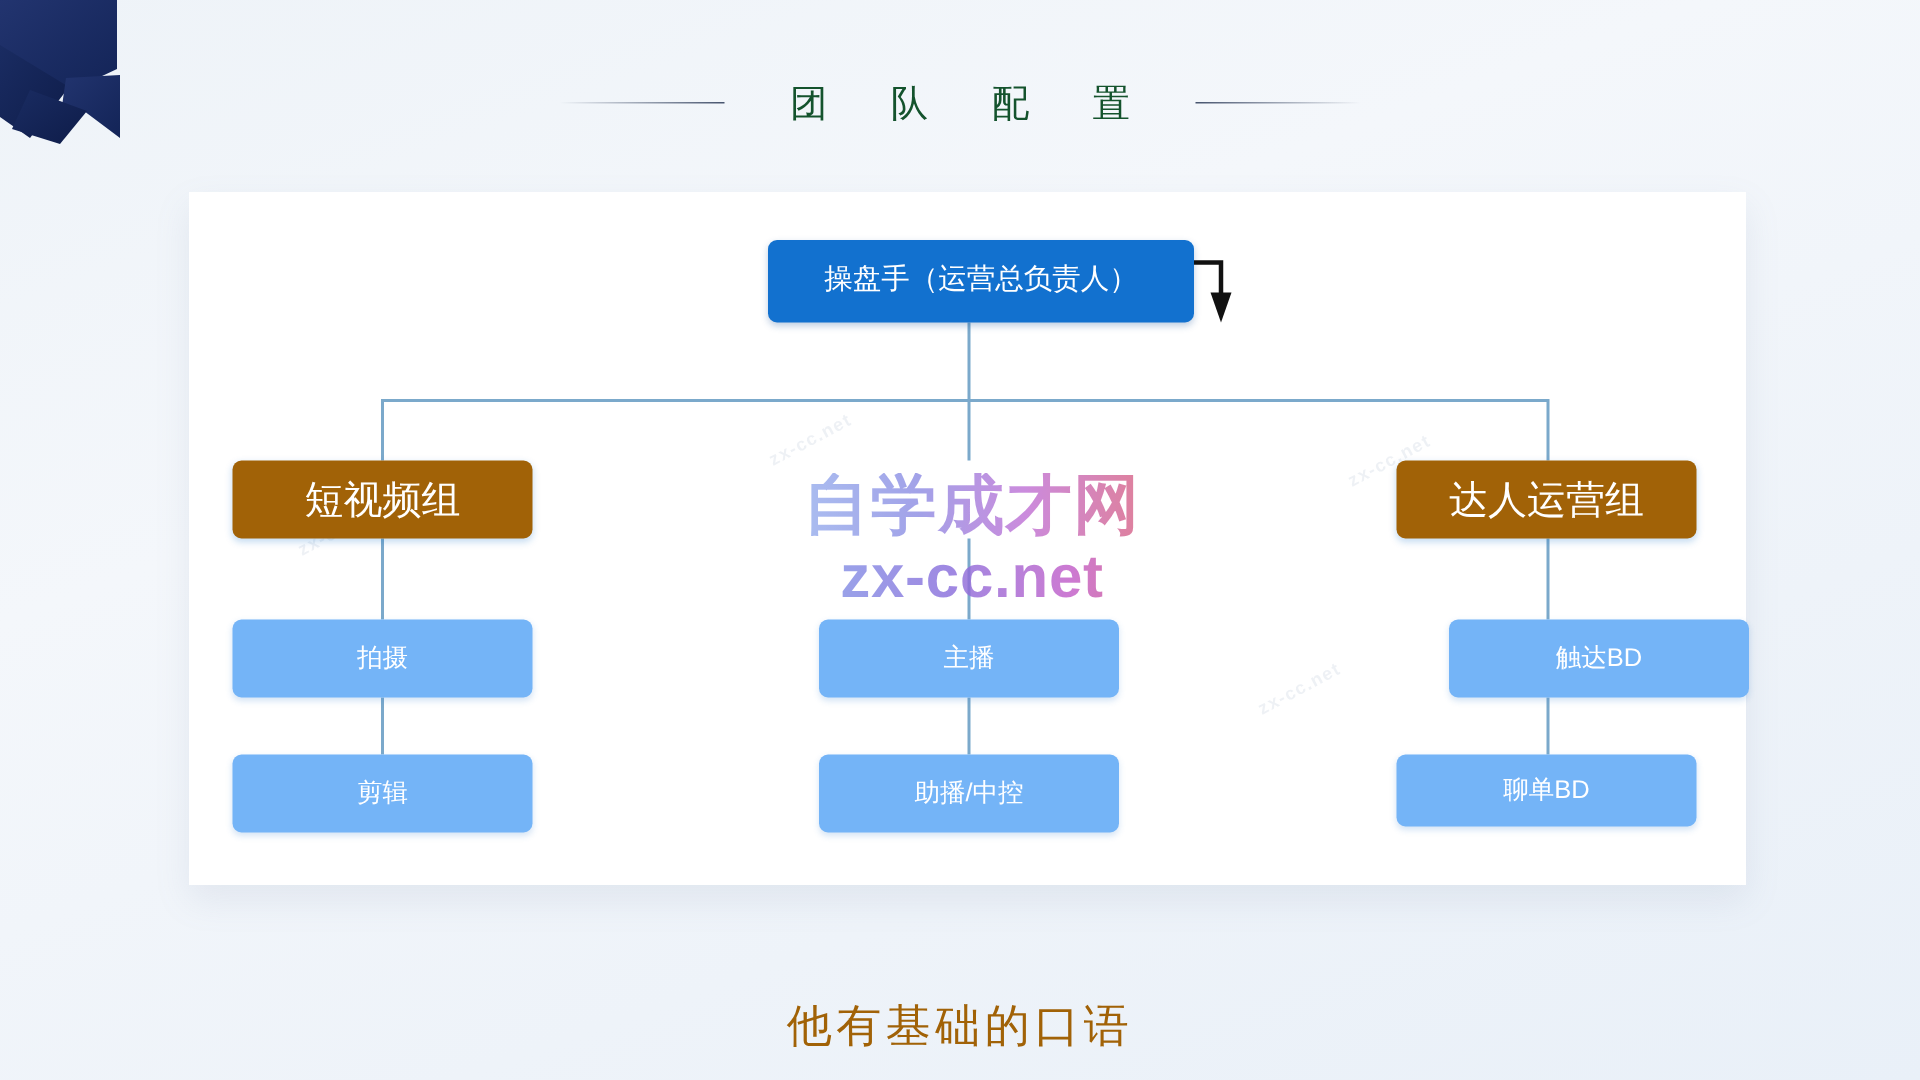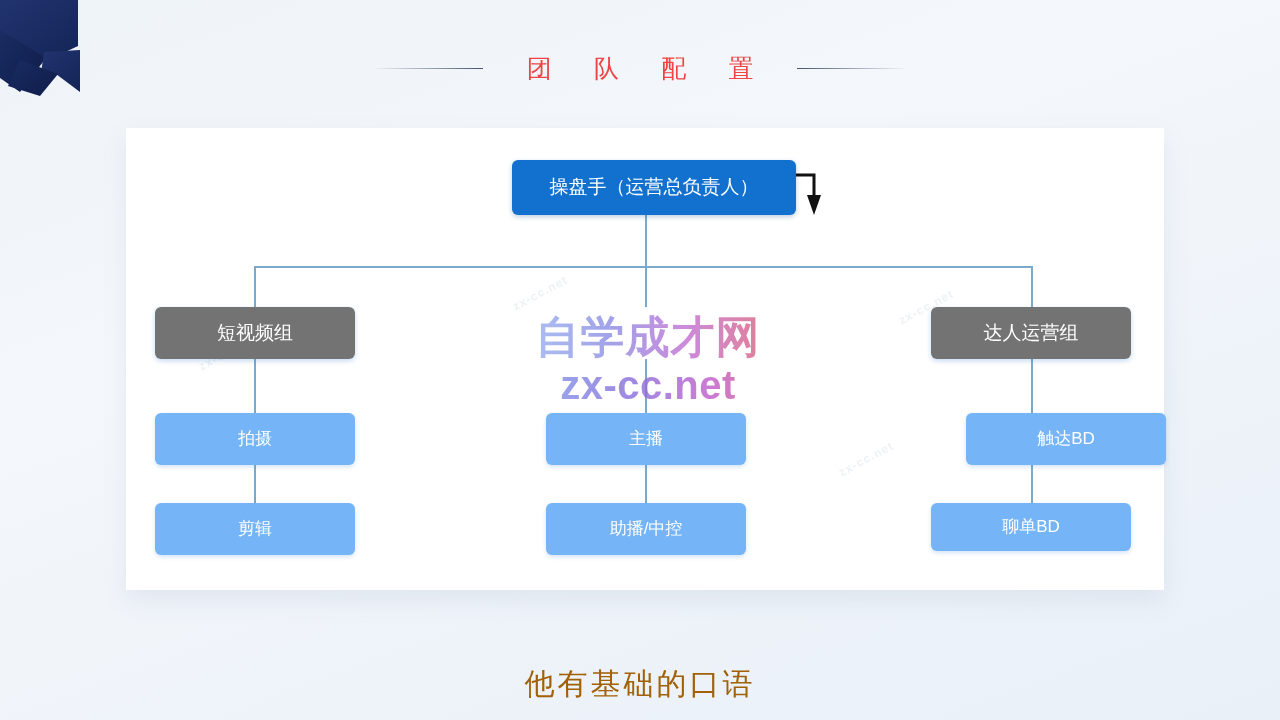--- a/index.html
+++ b/index.html
@@ -41,21 +41,21 @@
     width: 110px;
     height: 1px;
     background: linear-gradient(90deg, rgba(40,55,85,0) 0%, rgba(40,55,85,.85) 100%);
   }
   .title-rule.right {
     background: linear-gradient(90deg, rgba(40,55,85,.85) 0%, rgba(40,55,85,0) 100%);
   }
   .page-title {
     font-family: "Liberation Serif", "DejaVu Serif", serif;
     font-size: 25px;
-    color: #ef4444;
+    color: #14532d;
     letter-spacing: 18px;
     text-indent: 18px;
     white-space: nowrap;
   }
 
   
   .panel {
     position: absolute;
     left: 126px;
     top: 128px;
@@ -84,23 +84,23 @@
     line-height: 1.1;
     pointer-events: auto;
     white-space: nowrap;
   }
   .node.root {
     background: #1271cf;
     box-shadow: 0 2px 5px rgba(20,80,150,.28);
     font-size: 19px;
   }
   .node.group {
-    background: #737373;
+    background: #a16207;
     box-shadow: 0 2px 5px rgba(20,110,200,.25);
-    font-size: 19px;
+    font-size: 26px;
   }
   .node.leaf {
     background: #74b4f7;
     box-shadow: 0 2px 4px rgba(60,130,210,.22);
     font-size: 17px;
   }
 
   .conn {
     position: absolute;
     background: #7ba9cb;

